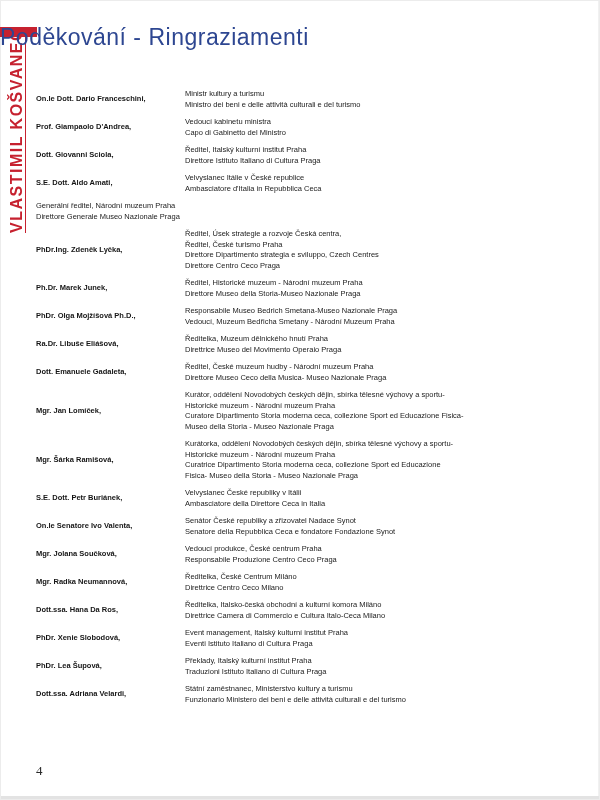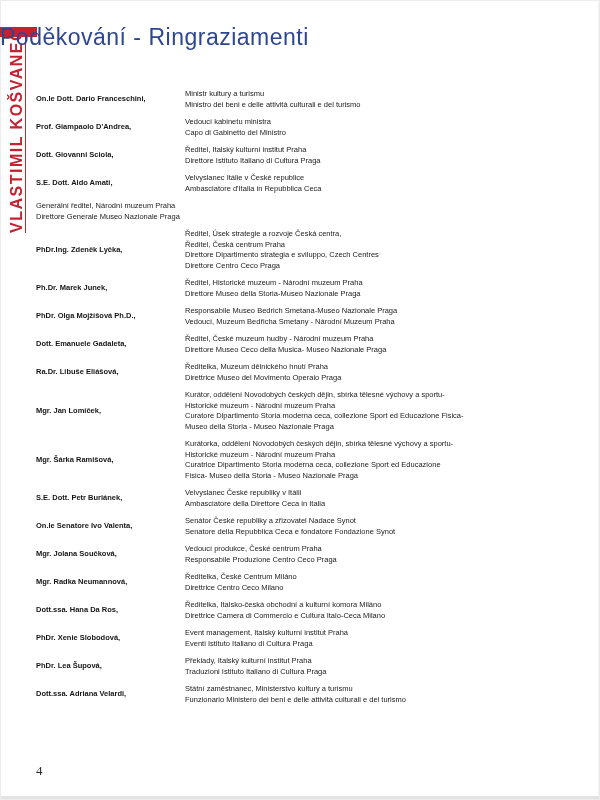--- a/index.html
+++ b/index.html
@@ -108,51 +108,51 @@
       <div class="entry">
         <div class="entry-desc">
           <div class="desc-line">Generální ředitel, Národní muzeum Praha</div>
           <div class="desc-line">Direttore Generale Museo Nazionale Praga</div>
         </div>
       </div>
       <div class="entry">
         <div class="entry-name">PhDr.Ing. Zdeněk Lyčka,</div>
         <div class="entry-desc">
           <div class="desc-line">Ředitel, Úsek strategie a rozvoje Česká centra,</div>
-          <div class="desc-line">Ředitel, Česká centrum Praha</div>
+          <div class="desc-line">Ředitel, České turismo Praha</div>
           <div class="desc-line">Direttore Dipartimento strategia e sviluppo, Czech Centres</div>
           <div class="desc-line">Direttore Centro Ceco Praga</div>
         </div>
       </div>
       <div class="entry">
         <div class="entry-name">Ph.Dr. Marek Junek,</div>
         <div class="entry-desc">
           <div class="desc-line">Ředitel, Historické muzeum - Národní muzeum Praha</div>
           <div class="desc-line">Direttore Museo della Storia-Museo Nazionale Praga</div>
         </div>
       </div>
       <div class="entry">
         <div class="entry-name">PhDr. Olga Mojžíšová Ph.D.,</div>
         <div class="entry-desc">
           <div class="desc-line">Responsabile Museo Bedrich Smetana-Museo Nazionale Praga</div>
           <div class="desc-line">Vedoucí, Muzeum Bedřicha Smetany - Národní Muzeum Praha</div>
         </div>
       </div>
       <div class="entry">
+        <div class="entry-name">Ra.Dr. Libuše Eliášová,</div>
+        <div class="entry-desc">
+          <div class="desc-line">Ředitelka, Muzeum dělnického hnutí Praha</div>
+          <div class="desc-line">Direttrice Museo del Movimento Operaio Praga</div>
+        </div>
+      </div>
+      <div class="entry">
         <div class="entry-name">Dott. Emanuele Gadaleta,</div>
         <div class="entry-desc">
           <div class="desc-line">Ředitel, České muzeum hudby - Národní muzeum Praha</div>
           <div class="desc-line">Direttore Museo Ceco della Musica- Museo Nazionale Praga</div>
-        </div>
-      </div>
-      <div class="entry">
-        <div class="entry-name">Ra.Dr. Libuše Eliášová,</div>
-        <div class="entry-desc">
-          <div class="desc-line">Ředitelka, Muzeum dělnického hnutí Praha</div>
-          <div class="desc-line">Direttrice Museo del Movimento Operaio Praga</div>
         </div>
       </div>
       <div class="entry">
         <div class="entry-name">Mgr. Jan Lomíček,</div>
         <div class="entry-desc">
           <div class="desc-line">Kurátor, oddělení Novodobých českých dějin, sbírka tělesné výchovy a sportu-</div>
           <div class="desc-line">Historické muzeum - Národní muzeum Praha</div>
           <div class="desc-line">Curatore Dipartimento Storia moderna ceca, collezione Sport ed Educazione Fisica-</div>
           <div class="desc-line">Museo della Storia - Museo Nazionale Praga</div>
         </div>

